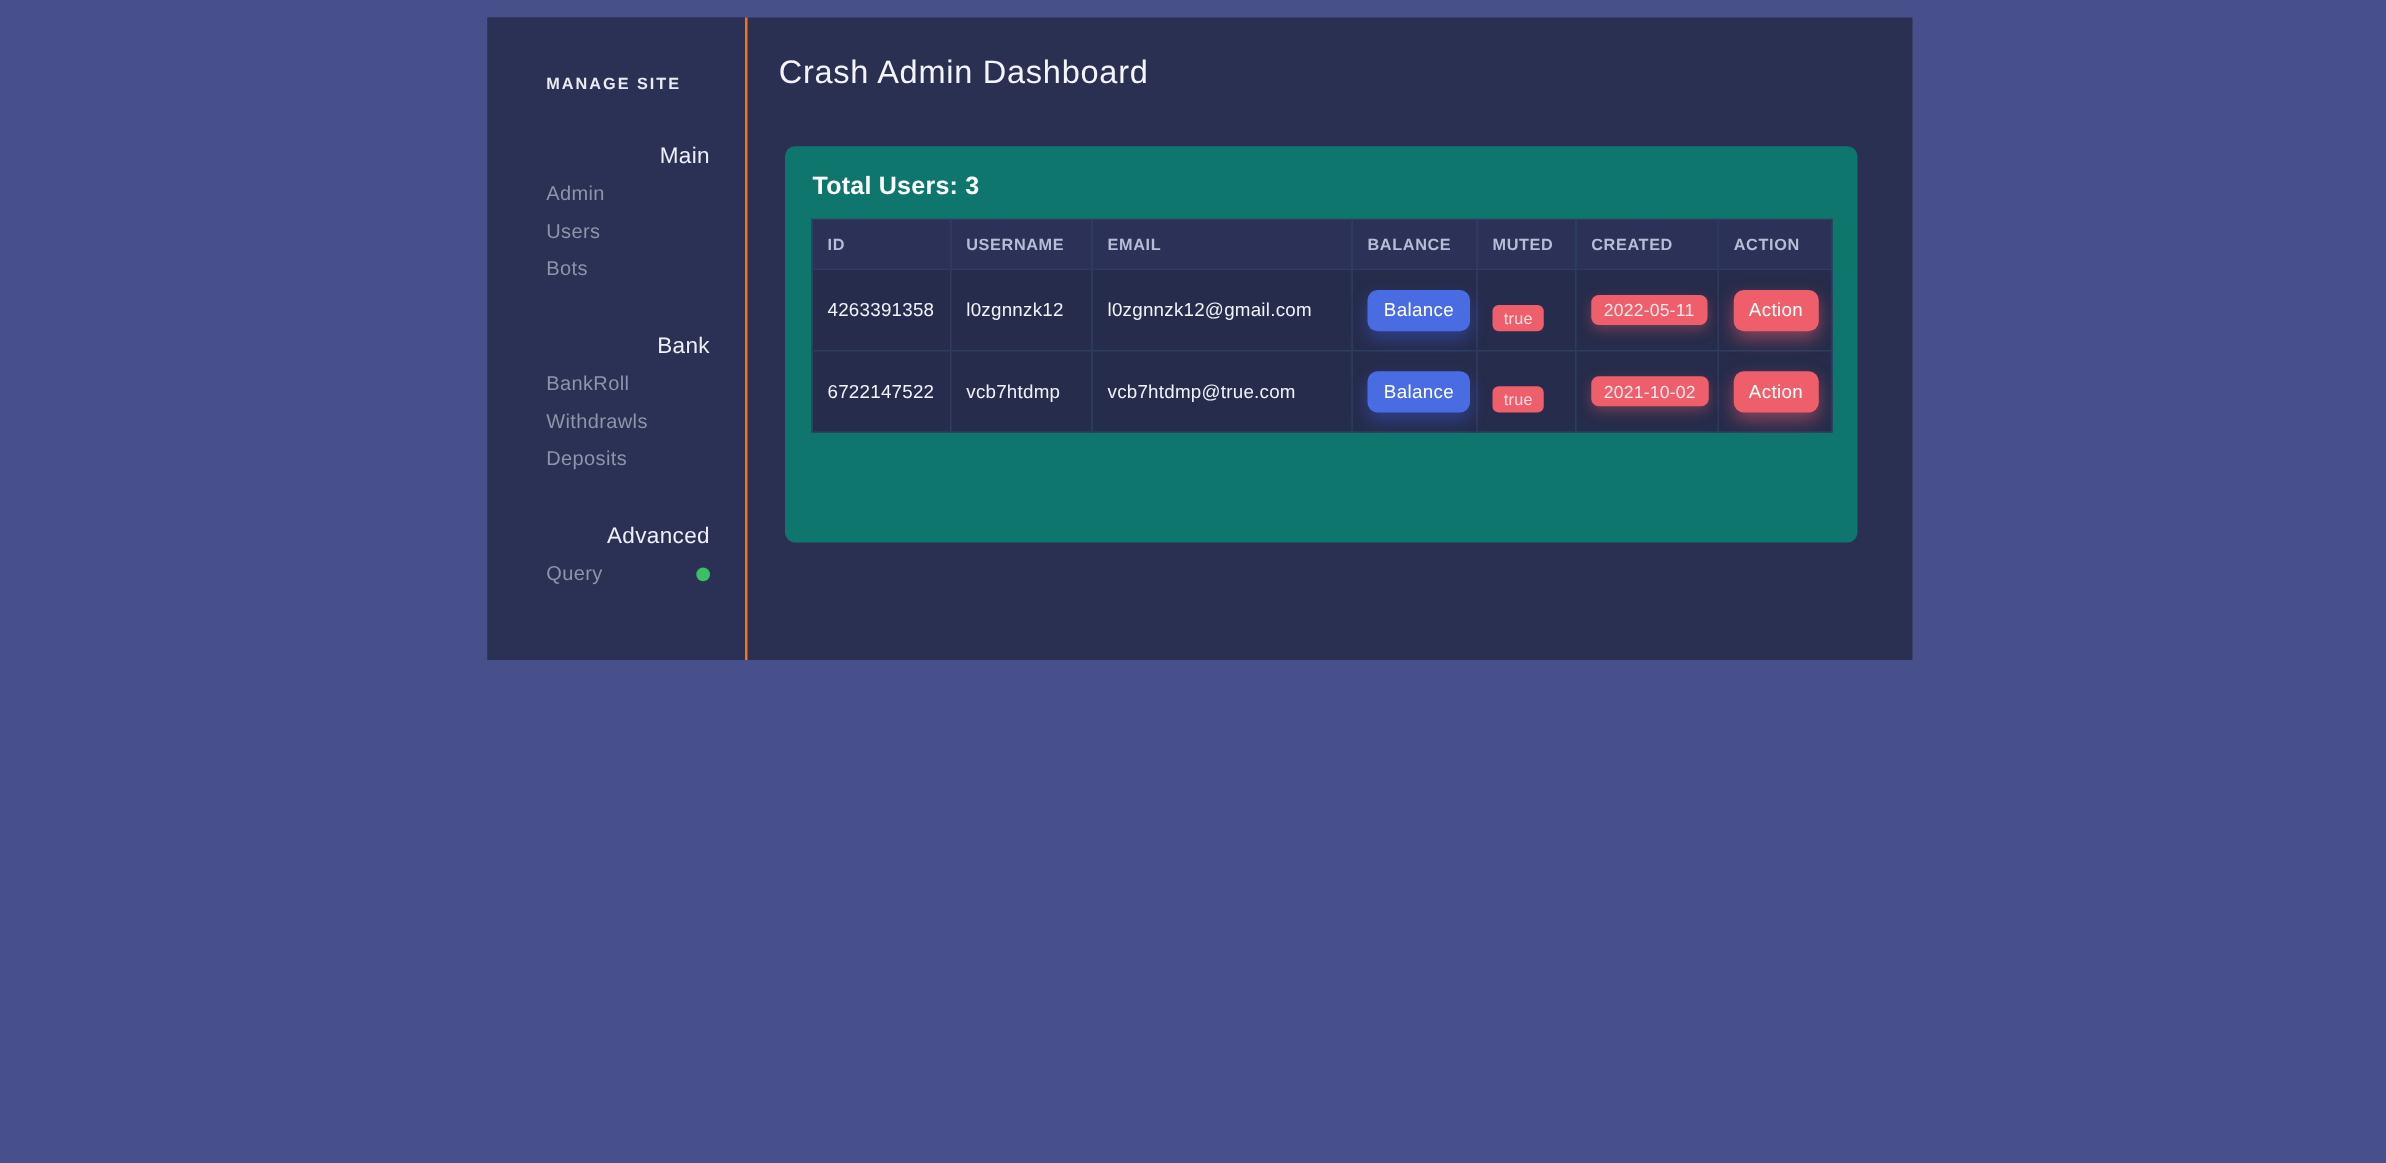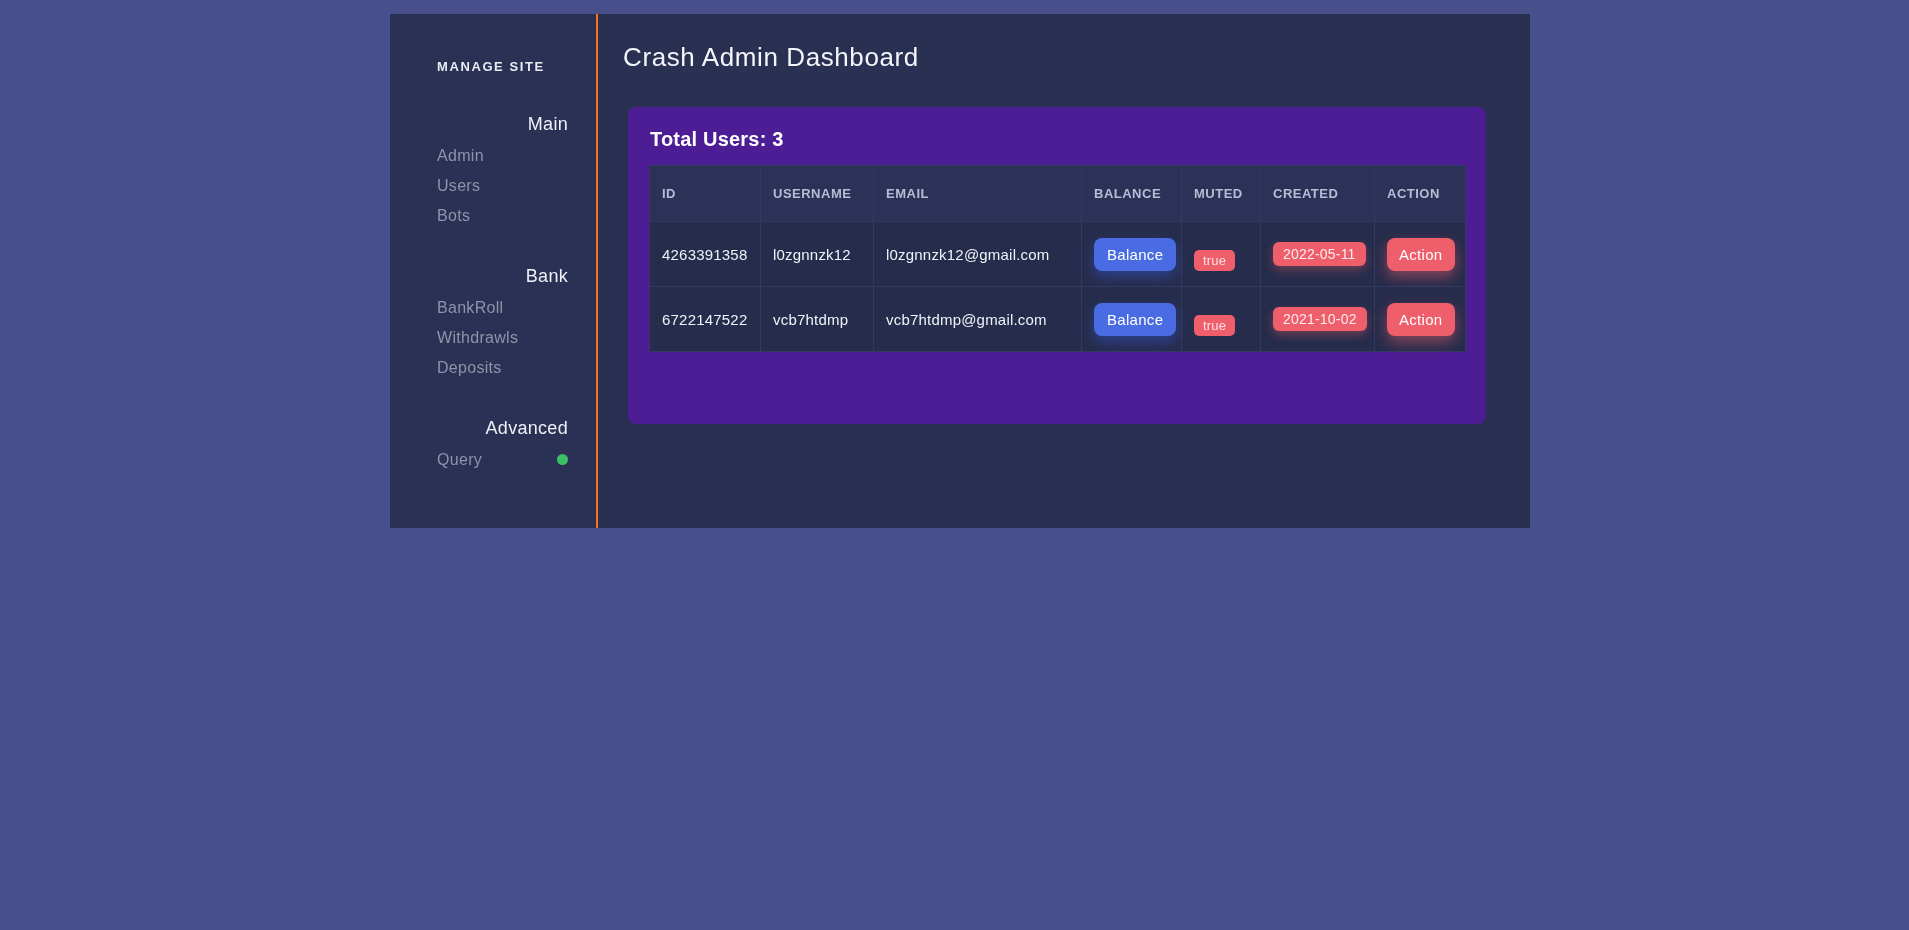--- a/index.html
+++ b/index.html
@@ -51,39 +51,39 @@
   
   .main { flex:1; position:relative; }
   .page-title {
     position:absolute; left:25px; top:28px;
     font-size:26px; font-weight:500; color:#f3f5fb;
     letter-spacing:.6px;
   }
 
   
   .card {
-    position:absolute; left:30px; top:93px;
+    position:absolute; left:30px; top:103px;
     width:858px; height:317px;
-    background:#4c1d95; border-radius:8px;
+    background:#0f766e; border-radius:8px;
     padding:21px;
   }
   .total-users {
     font-size:20px; font-weight:700; color:#ffffff;
     letter-spacing:.2px; margin-bottom:14px; margin-left:1px;
   }
   table.users {
     border-collapse:collapse; table-layout:fixed;
     width:816px;
   }
   .users th, .users td {
     border:1px solid #333a61;
     text-align:left; padding-left:12px;
   }
   .users th {
-    background:#2c3257; height:56px;
+    background:#2c3257; height:40px;
     font-size:13px; font-weight:700; color:#b6bdd5;
     text-transform:uppercase; letter-spacing:.5px;
   }
   .users td {
     background:#262c4b; height:65px;
     font-size:15px; font-weight:500; color:#f0f2f9;
     letter-spacing:.2px;
   }
   .col-id{width:111px}.col-user{width:113px}.col-email{width:208px}
   .col-bal{width:100px}.col-mut{width:79px}.col-cre{width:114px}.col-act{width:91px}
@@ -183,21 +183,21 @@
             <td>l0zgnnzk12</td>
             <td>l0zgnnzk12@gmail.com</td>
             <td><button class="btn btn-balance">Balance</button></td>
             <td><span class="badge-true">true</span></td>
             <td><span class="badge-date">2022-05-11</span></td>
             <td><button class="btn btn-action">Action</button></td>
           </tr>
           <tr>
             <td>6722147522</td>
             <td>vcb7htdmp</td>
-            <td>vcb7htdmp@gmail.com</td>
+            <td>vcb7htdmp@true.com</td>
             <td><button class="btn btn-balance">Balance</button></td>
             <td><span class="badge-true">true</span></td>
             <td><span class="badge-date">2021-10-02</span></td>
             <td><button class="btn btn-action">Action</button></td>
           </tr>
         </tbody>
       </table>
     </div>
   </div>
 </div>

